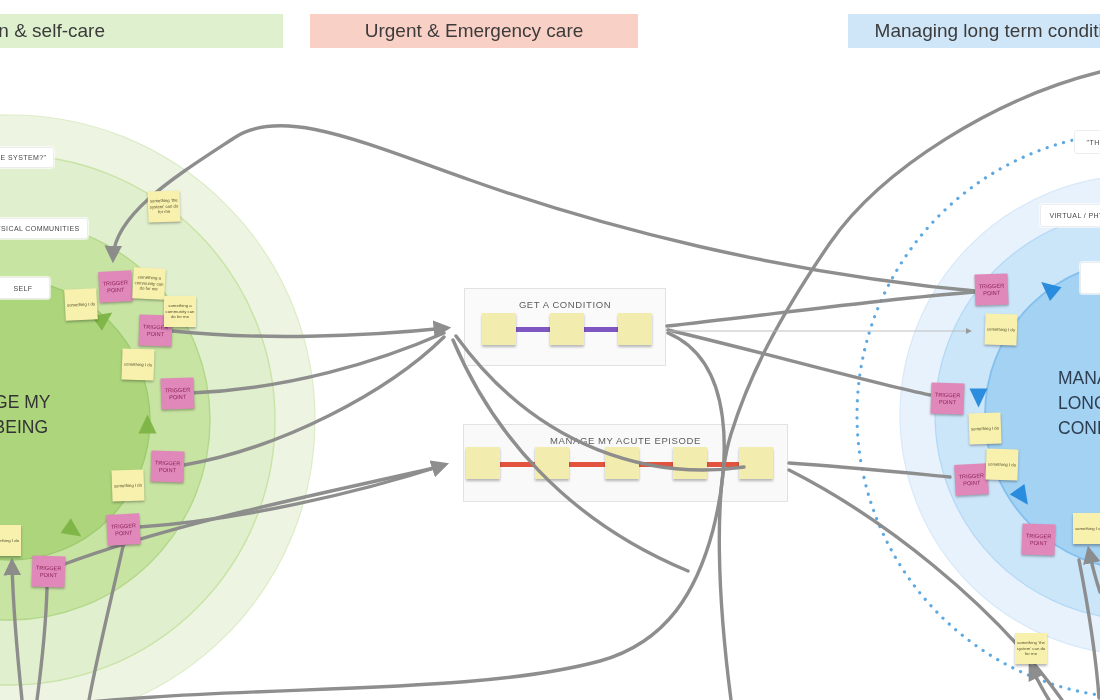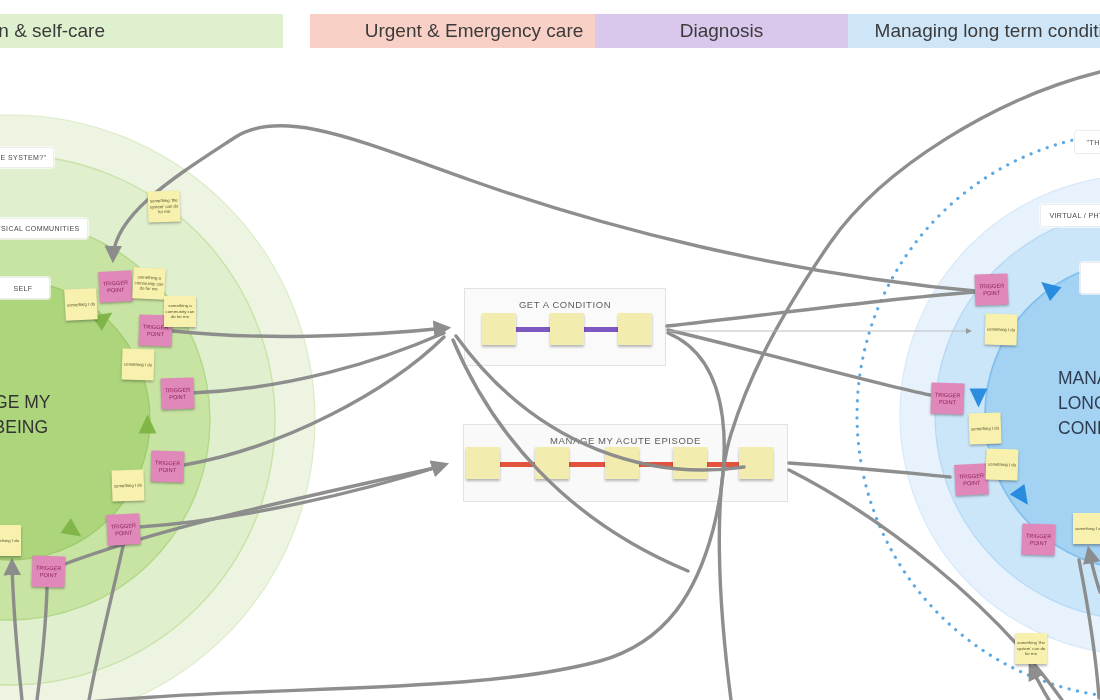--- a/index.html
+++ b/index.html
@@ -63,23 +63,20 @@
 
     <circle cx="1140" cy="415" r="283" fill="none" stroke="#5ea9e2" stroke-width="3.2" stroke-dasharray="0.1 8.5" stroke-linecap="round"></circle>
   </svg>
 
   <div id="header" style="position:absolute;left:0;top:0;width:1100px;height:48px;z-index:7;">
       <div class="band" style="left: -260px; width: 543px; background: rgb(222, 240, 205);">
         <span>Prevention &amp; self-care</span>
       </div>
       <div class="band" style="left: 267px; width: 328px; background: rgb(249, 208, 197); margin-left: 43px;">
         <span>Urgent &amp; Emergency care</span>
-      </div>
-      <div class="band" style="left: 595px; width: 253px; background: rgb(217, 199, 236);">
-        <span>Diagnosis</span>
       </div>
       <div class="band" style="left: 848px; width: 312px; background: rgb(207, 230, 248);">
         <span>Managing long term conditions</span>
       </div>
     </div>
 
   <div class="panel" style="left:464px;top:288px;width:200px;height:76px;">
     <div class="ptitle">GET A CONDITION</div>
     <div class="pline" style="left:34px;top:38px;width:134px;background:#7e57c2;"></div>
     <div class="psticky" style="left:17px;top:24px;"></div>

